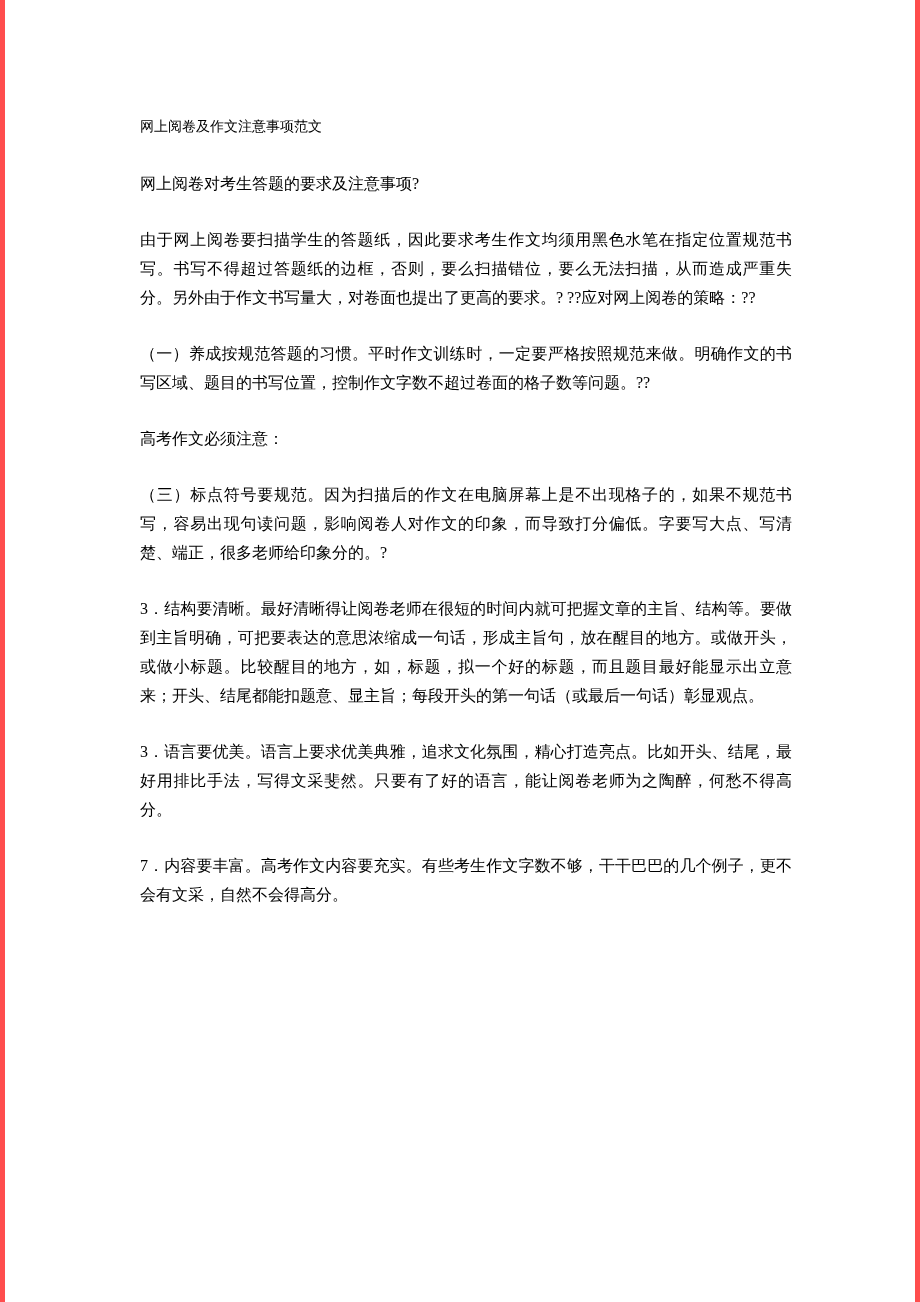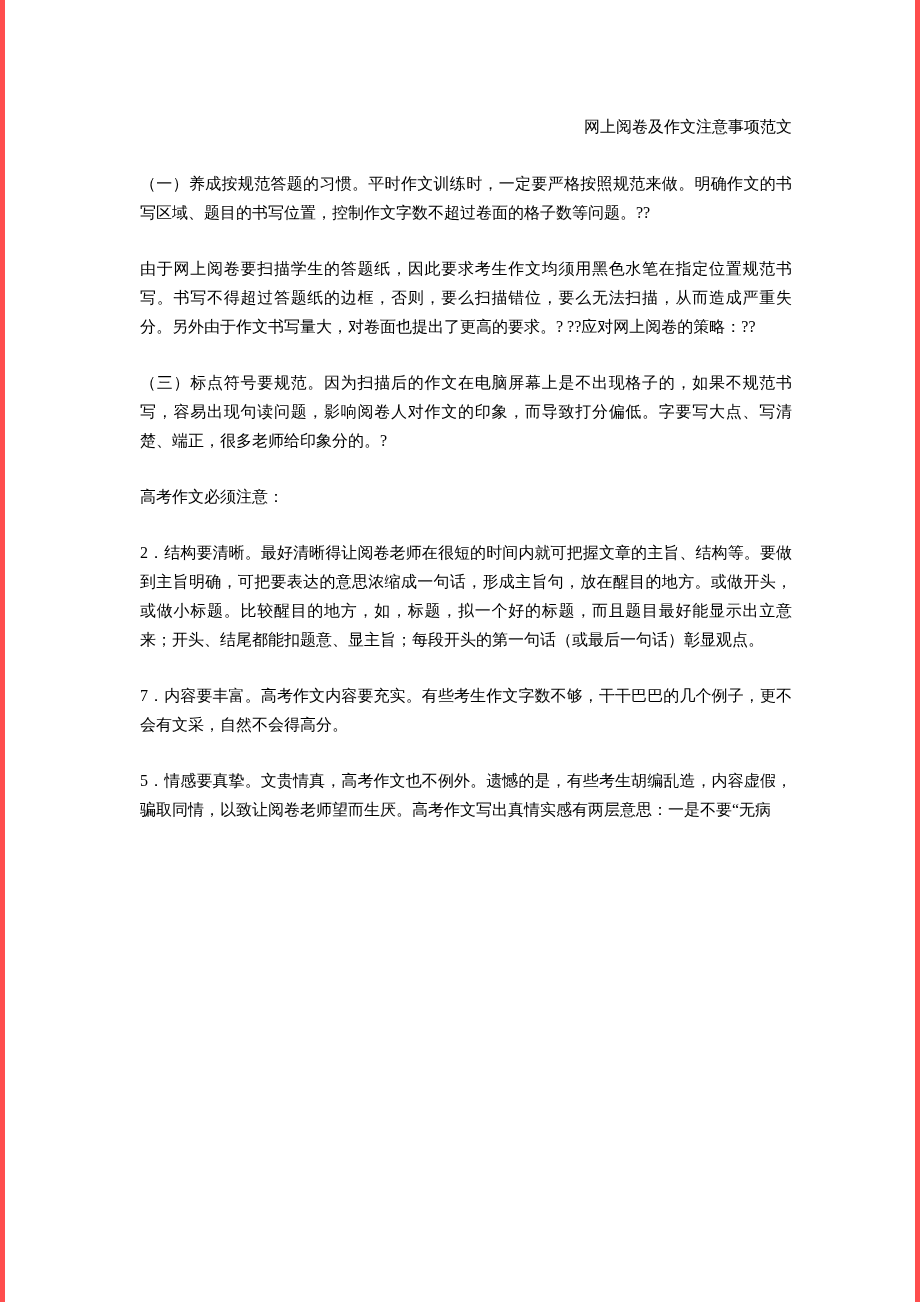--- a/index.html
+++ b/index.html
@@ -21,23 +21,23 @@
   }
   .edge-left { left: 0; }
   .edge-right { right: 0; }
   .content {
     position: absolute;
     left: 140px;
     top: 112px;
     width: 652px;
   }
   .doc-title {
-    font-size: 16px;
+    font-size: 14px;
     font-weight: 400;
-    text-align: right;
+    text-align: left;
     line-height: 29px;
     margin: 0 0 28px 0;
   }
   .para {
     font-size: 16px;
     line-height: 29px;
     margin: 0 0 27px 0;
     text-align: justify;
     text-justify: inter-ideograph;
     word-break: break-all;
@@ -46,20 +46,21 @@
 </head>
 <body>
 
 <div class="edge edge-left" style="background-color: rgb(255, 77, 77);"></div>
 
 <div class="edge edge-right" style="background-color: rgb(255, 77, 77);"></div>
 
 <div class="content">
   <h1 class="doc-title">网上阅卷及作文注意事项范文</h1>
 
+  <p class="para">网上阅卷对考生答题的要求及注意事项?</p>
+  <p class="para">由于网上阅卷要扫描学生的答题纸，因此要求考生作文均须用黑色水笔在指定位置规范书写。书写不得超过答题纸的边框，否则，要么扫描错位，要么无法扫描，从而造成严重失分。另外由于作文书写量大，对卷面也提出了更高的要求。? ??应对网上阅卷的策略：??</p>
   <p class="para">（一）养成按规范答题的习惯。平时作文训练时，一定要严格按照规范来做。明确作文的书写区域、题目的书写位置，控制作文字数不超过卷面的格子数等问题。??</p>
-  <p class="para">由于网上阅卷要扫描学生的答题纸，因此要求考生作文均须用黑色水笔在指定位置规范书写。书写不得超过答题纸的边框，否则，要么扫描错位，要么无法扫描，从而造成严重失分。另外由于作文书写量大，对卷面也提出了更高的要求。? ??应对网上阅卷的策略：??</p>
+  <p class="para">高考作文必须注意：</p>
   <p class="para">（三）标点符号要规范。因为扫描后的作文在电脑屏幕上是不出现格子的，如果不规范书写，容易出现句读问题，影响阅卷人对作文的印象，而导致打分偏低。字要写大点、写清楚、端正，很多老师给印象分的。?</p>
-  <p class="para">高考作文必须注意：</p>
-  <p class="para">2．结构要清晰。最好清晰得让阅卷老师在很短的时间内就可把握文章的主旨、结构等。要做到主旨明确，可把要表达的意思浓缩成一句话，形成主旨句，放在醒目的地方。或做开头，或做小标题。比较醒目的地方，如，标题，拟一个好的标题，而且题目最好能显示出立意来；开头、结尾都能扣题意、显主旨；每段开头的第一句话（或最后一句话）彰显观点。</p>
+  <p class="para">3．结构要清晰。最好清晰得让阅卷老师在很短的时间内就可把握文章的主旨、结构等。要做到主旨明确，可把要表达的意思浓缩成一句话，形成主旨句，放在醒目的地方。或做开头，或做小标题。比较醒目的地方，如，标题，拟一个好的标题，而且题目最好能显示出立意来；开头、结尾都能扣题意、显主旨；每段开头的第一句话（或最后一句话）彰显观点。</p>
+  <p class="para">3．语言要优美。语言上要求优美典雅，追求文化氛围，精心打造亮点。比如开头、结尾，最好用排比手法，写得文采斐然。只要有了好的语言，能让阅卷老师为之陶醉，何愁不得高分。</p>
   <p class="para">7．内容要丰富。高考作文内容要充实。有些考生作文字数不够，干干巴巴的几个例子，更不会有文采，自然不会得高分。</p>
-  <p class="para">5．情感要真挚。文贵情真，高考作文也不例外。遗憾的是，有些考生胡编乱造，内容虚假，骗取同情，以致让阅卷老师望而生厌。高考作文写出真情实感有两层意思：一是不要“无病</p>
 </div>
 
 </body></html>

